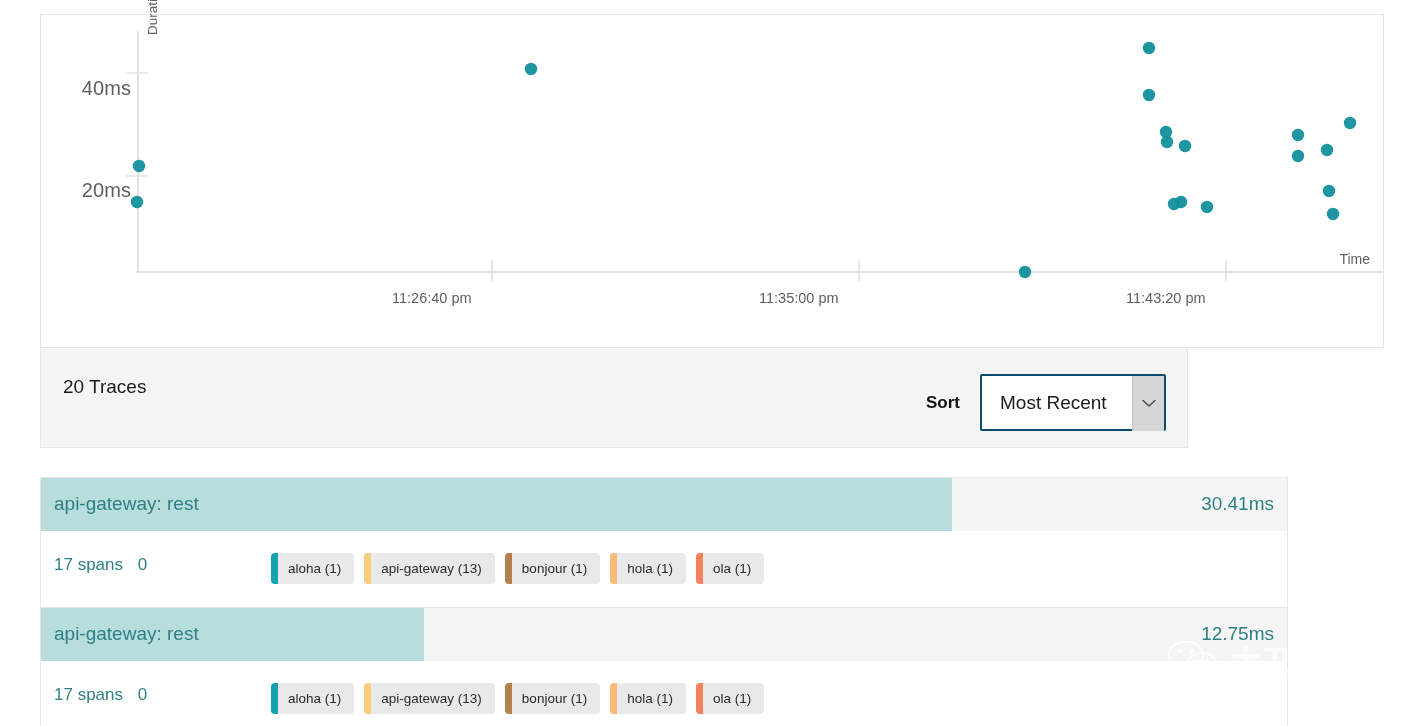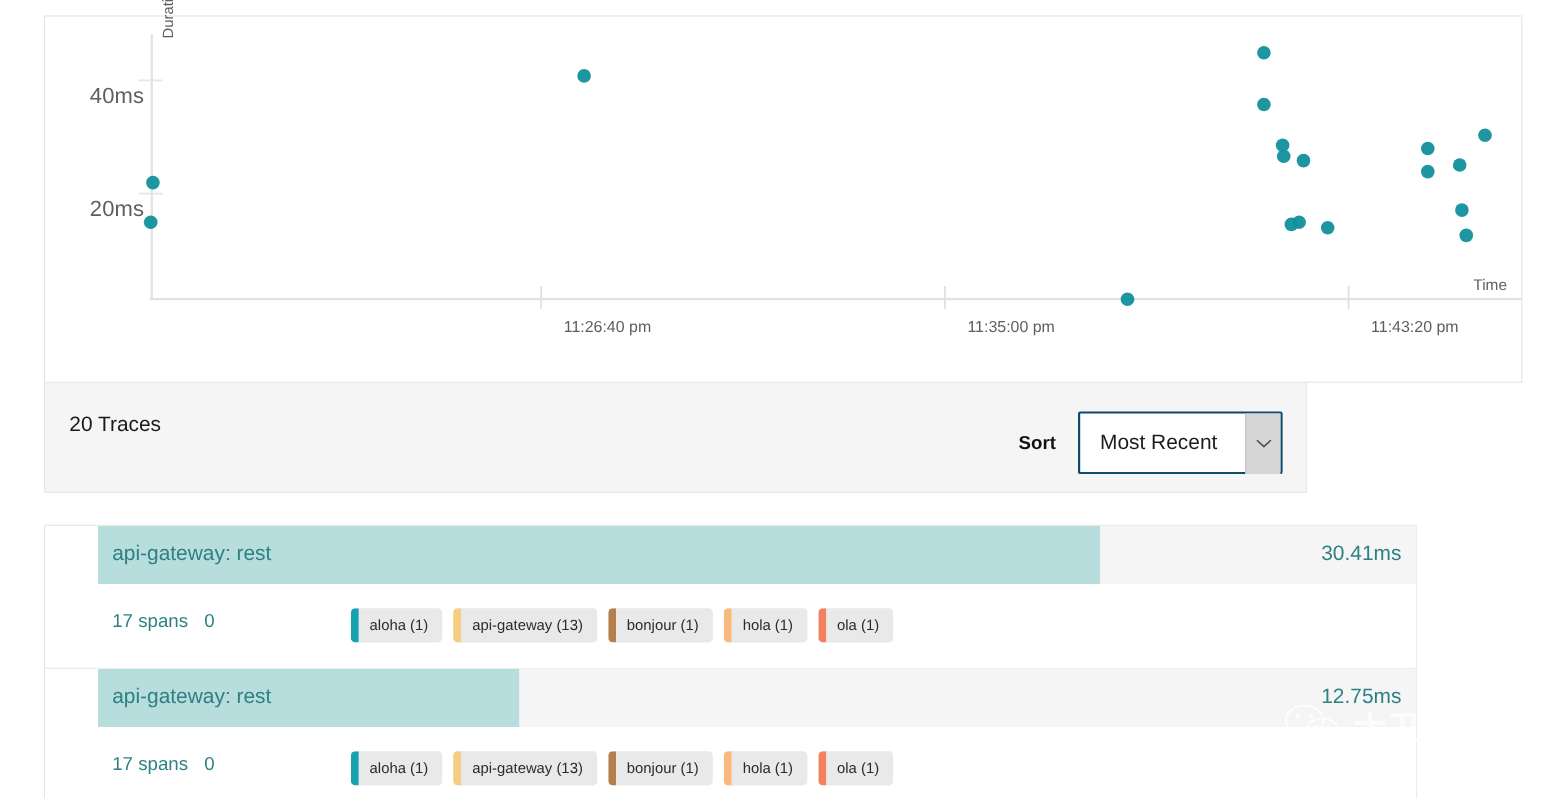--- a/index.html
+++ b/index.html
@@ -42,21 +42,21 @@
   }
   .ytick {
     position:absolute;
     font-size: 20px; color: #5e5e5e;
     text-align: right; width: 70px;
     letter-spacing: .1px;
   }
   .xtick {
     position:absolute;
     font-size: 14.5px; color: #5e5e5e;
-    text-align:right; width: 200px;
+    text-align:left; width: 200px;
   }
 
   
   .traces-header {
     position: absolute; left: 40px; top: 348px;
     width: 1148px; height: 100px;
     background: #f5f5f5;
     border: 1px solid #e6e6e6;
     border-top: none;
   }
@@ -93,21 +93,20 @@
     display:flex; align-items:center; justify-content:center;
   }
   .chev { display:block; }
 
   
   .trace-card {
     position: absolute; left: 40px;
     width: 1248px; height: 131px;
     background: #ffffff;
     border: 1px solid #e6e6e6;
-    padding-left: 48px;
   }
   #trace-0 { top: 477px; }
   #trace-1 { top: 608px; border-top: none; }
 
   .trace-head {
     position: relative;
     height: 53px;
     background: #f5f5f5;
     overflow: hidden;
   }

